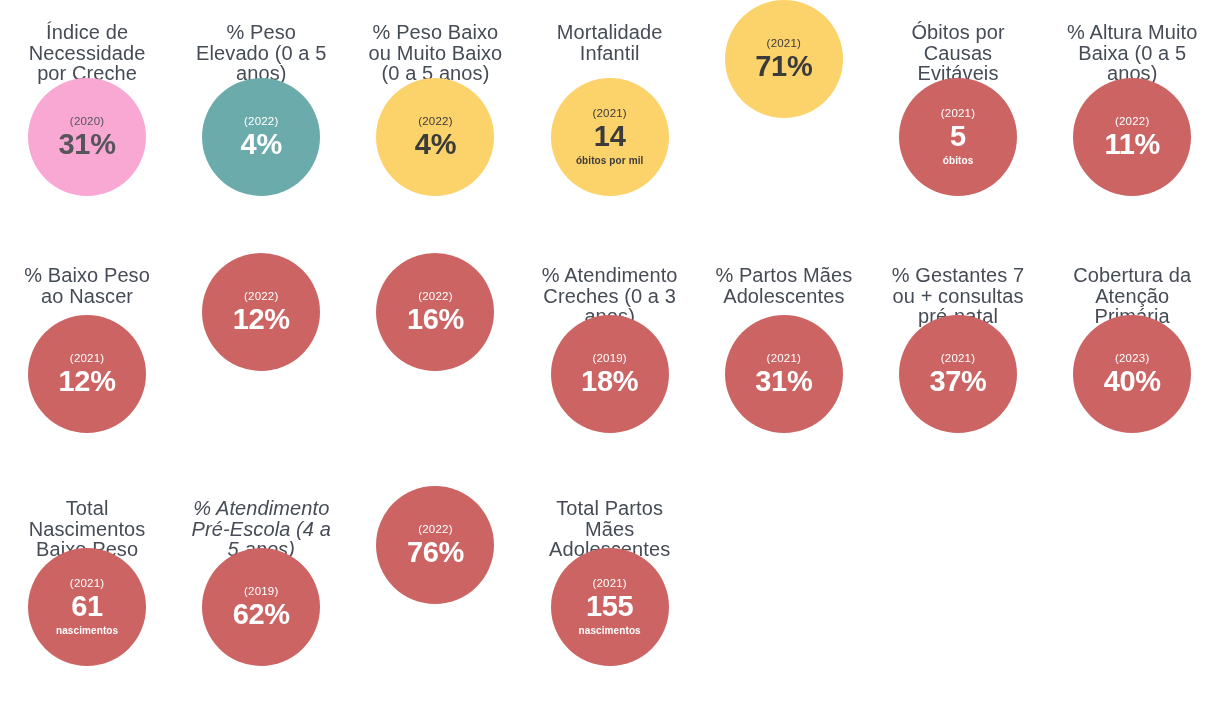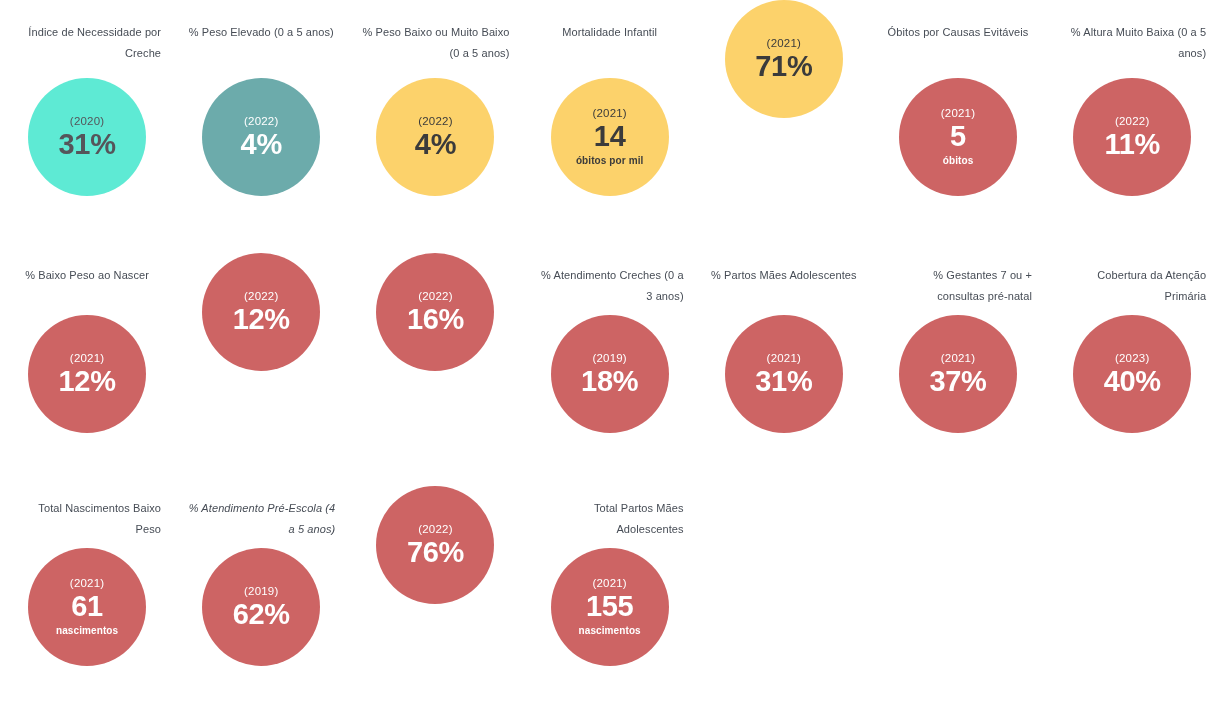--- a/index.html
+++ b/index.html
@@ -29,24 +29,24 @@
 
   .kpi-card {
     width: 174.2px;
     flex: 0 0 174.2px;
     display: flex;
     flex-direction: column;
     align-items: center;
   }
 
   .kpi-title {
-    font-size: 11px;
+    font-size: 20px;
     line-height: 20.5px;
     color: #464c55;
-    text-align: right;
+    text-align: center;
     letter-spacing: 0.1px;
     width: 148px;
     font-weight: 400;
   }
 
   .kpi-bubble {
     width: 118px;
     height: 118px;
     border-radius: 50%;
     display: flex;
@@ -71,21 +71,21 @@
   }
 
   .kpi-unit {
     font-size: 10px;
     line-height: 15px;
     font-weight: 700;
     letter-spacing: 0.1px;
   }
 
   
-  .sw-gray   { background: #5eead4; text-align: center; }
+  .sw-gray   { background: #f9a8d4; text-align: center; }
   .sw-teal   { background: #6cabab; }
   .sw-yellow { background: #fcd26b; }
   .sw-red    { background: #cd6464; }
 
   .tx-dark   { color: #55555a; }
   .tx-darker { color: #3b3b3b; }
   .tx-white  { color: #ffffff; }
 </style>
 </head>
 <body>

